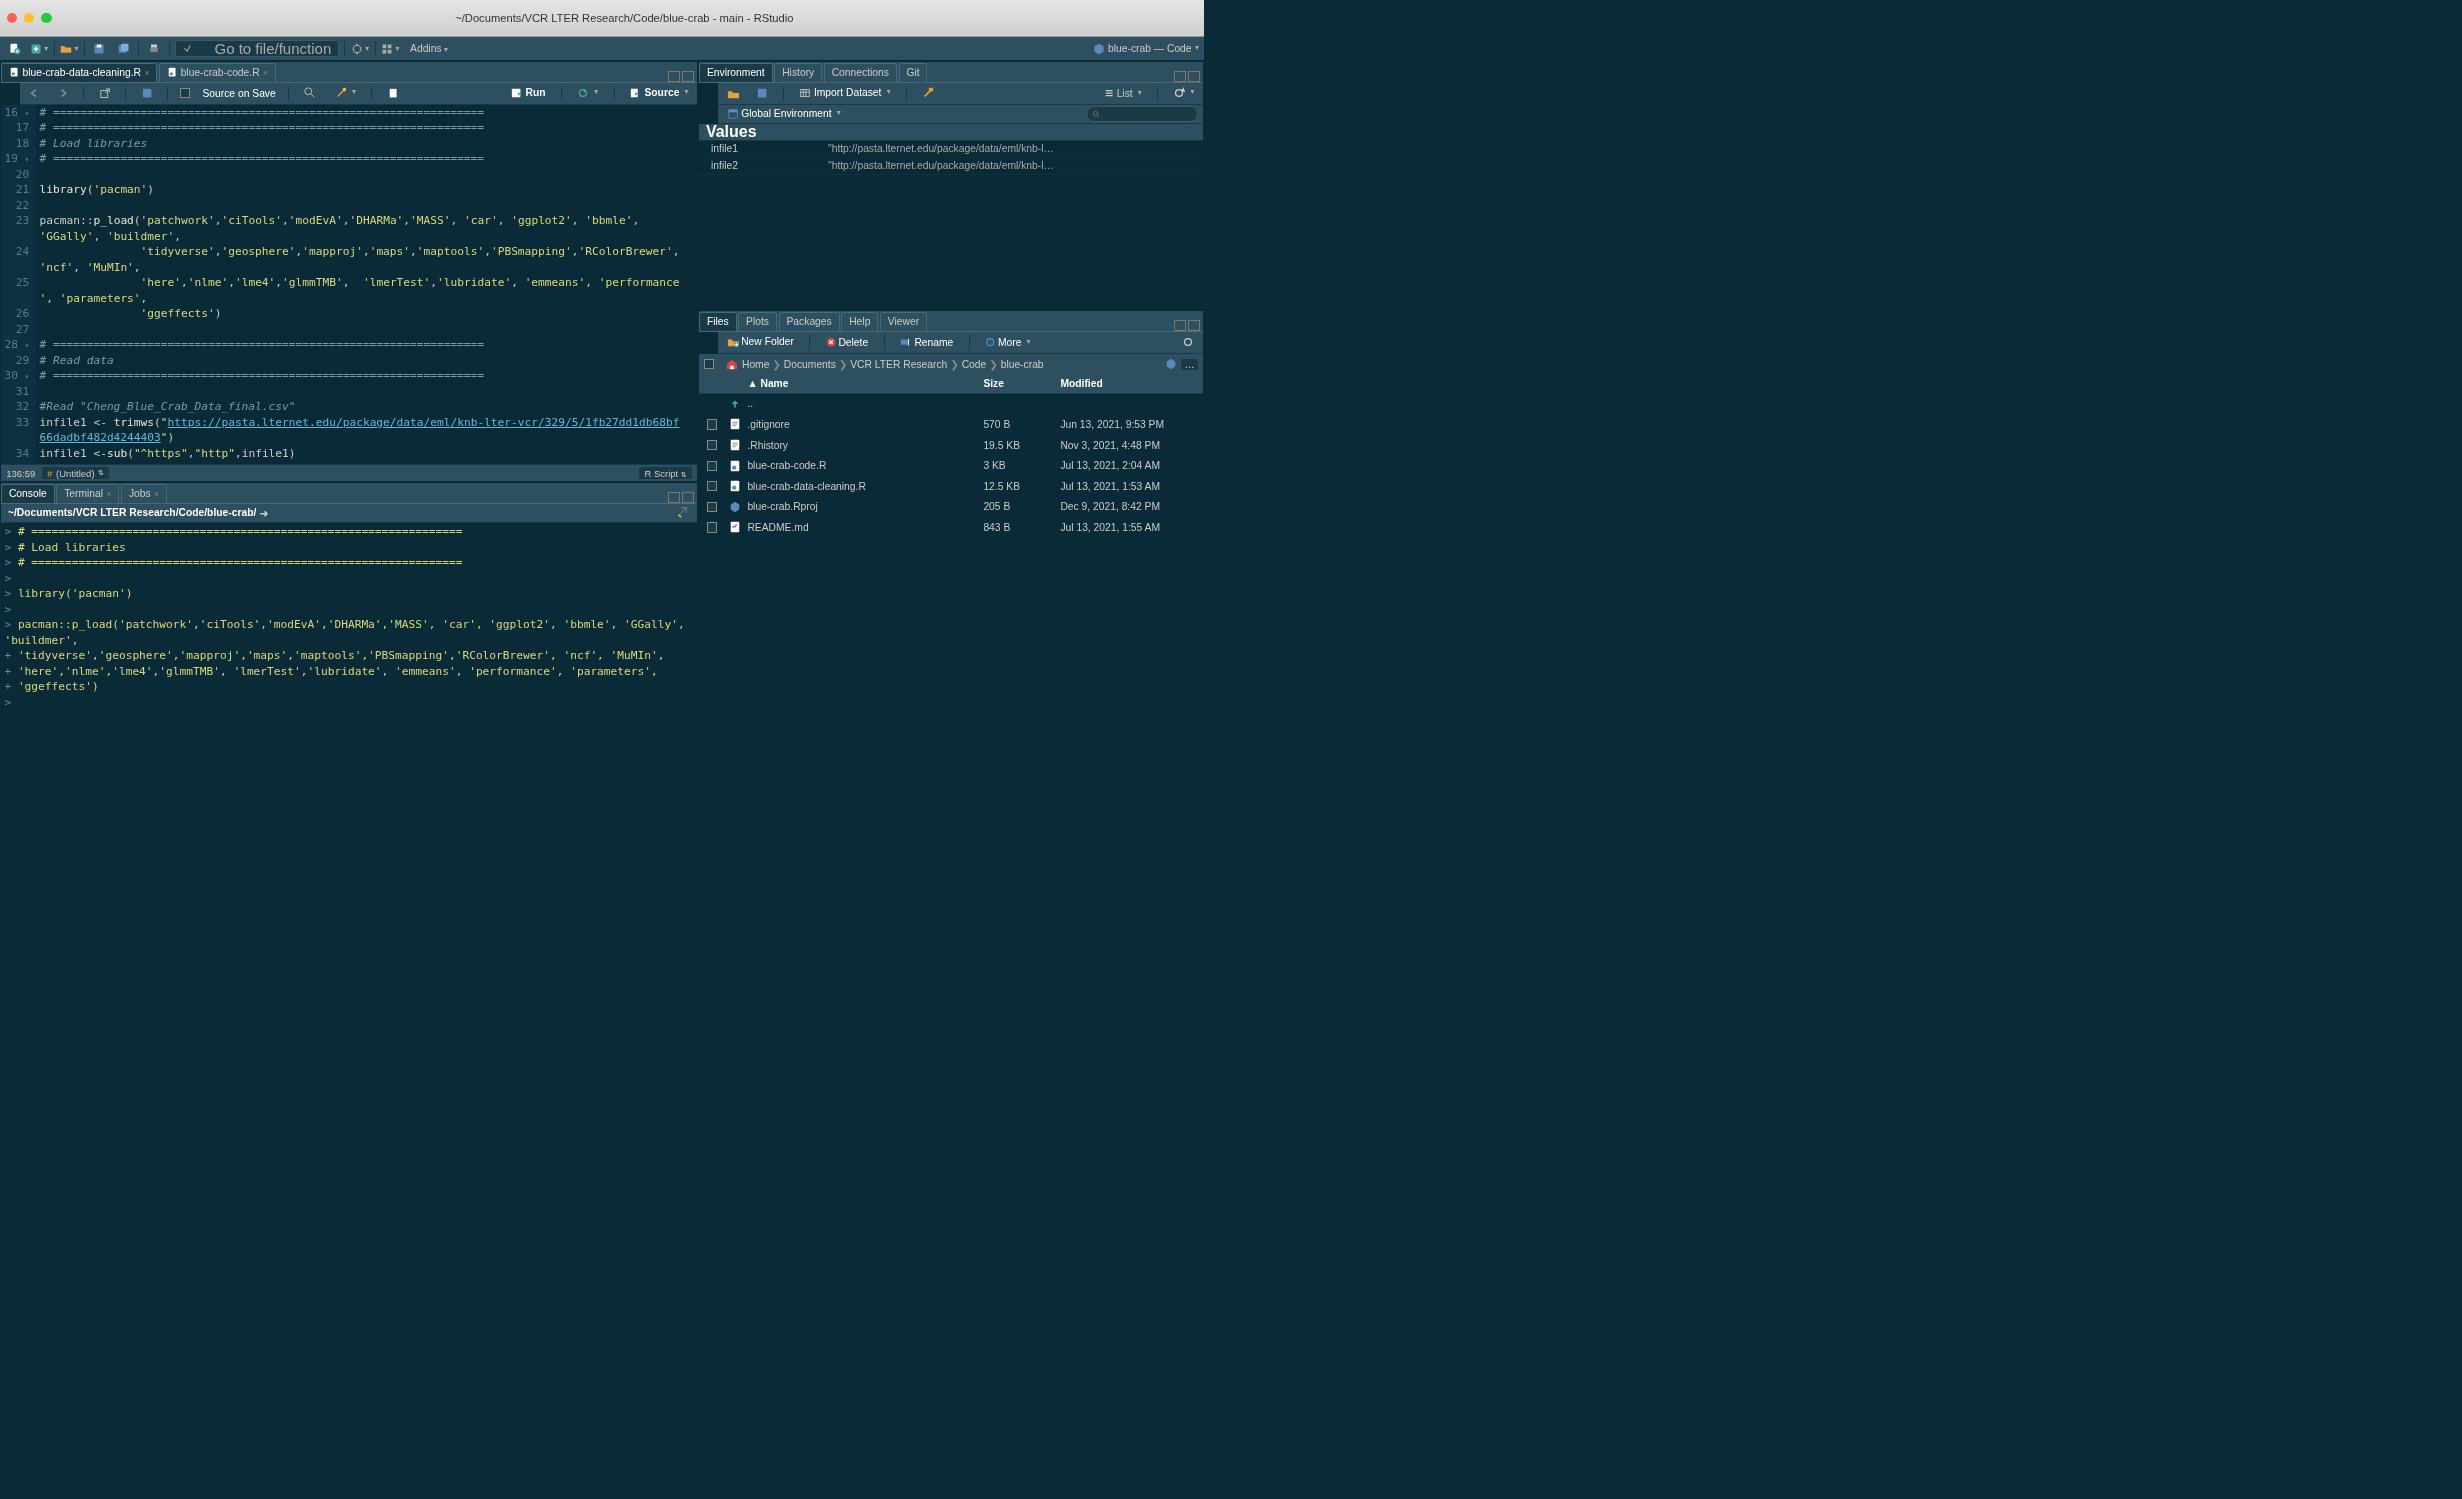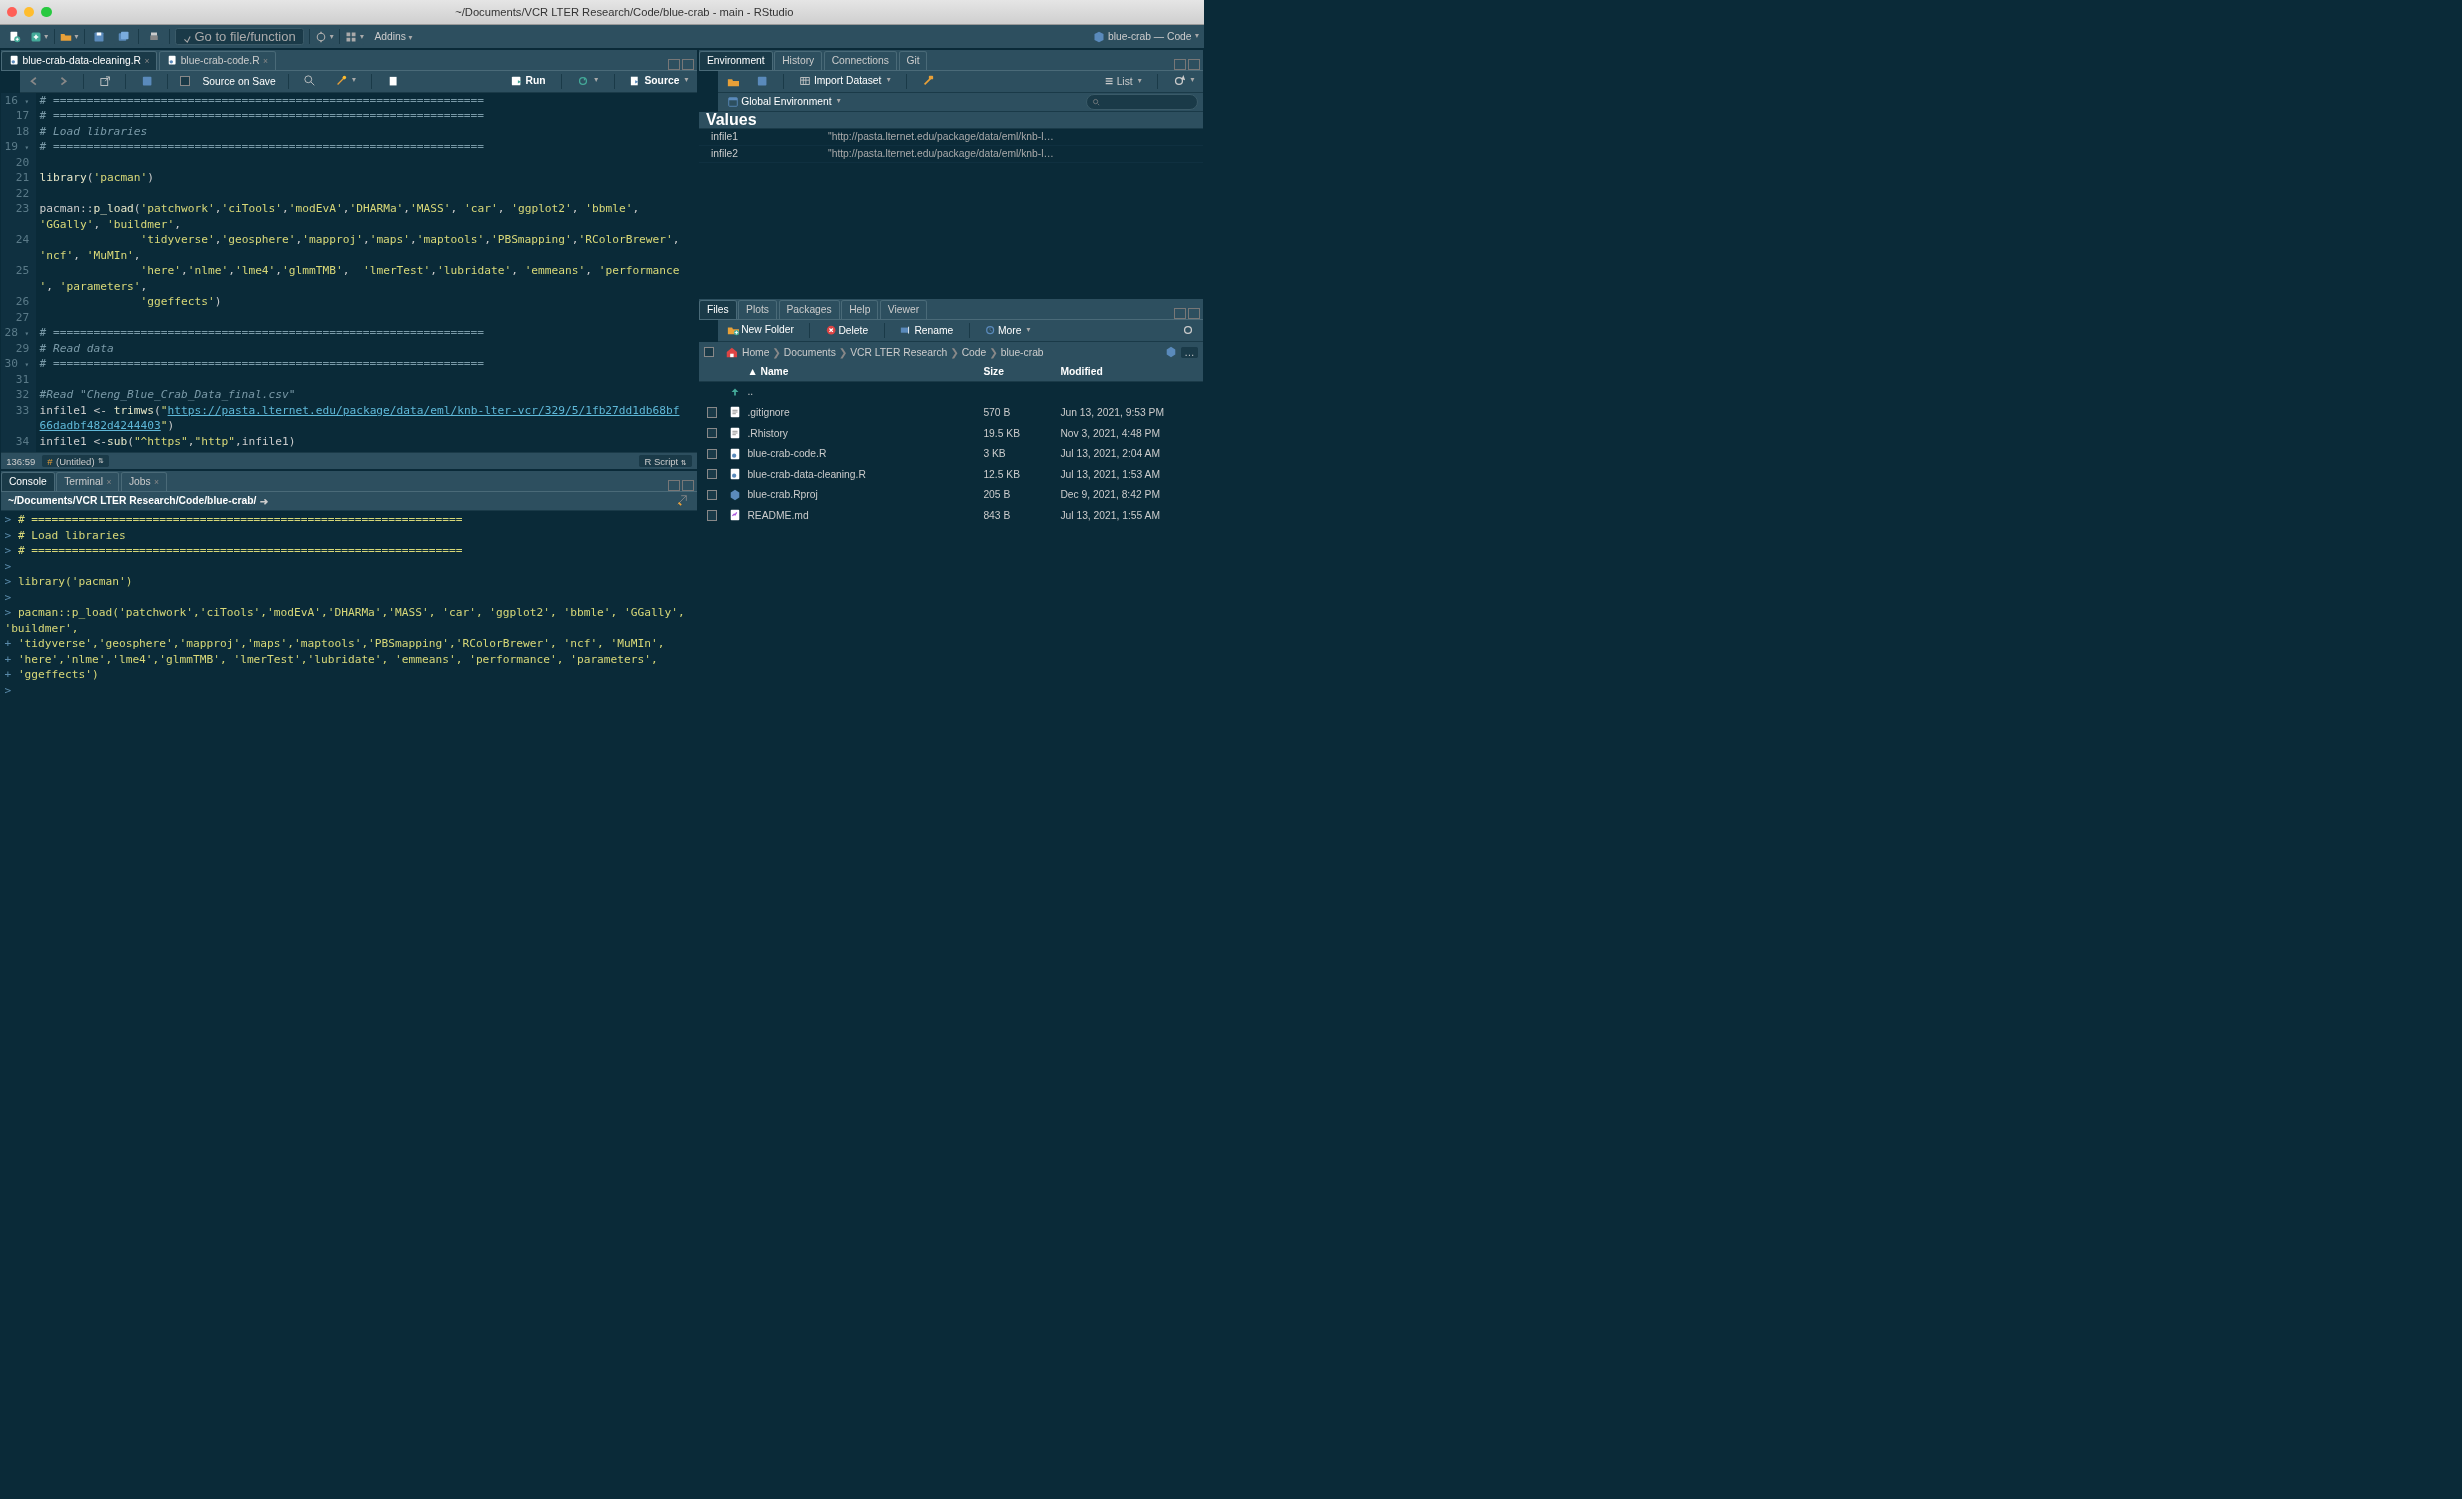--- a/index.html
+++ b/index.html
@@ -1,26 +1,26 @@
 <!DOCTYPE html>
 <html style="font-size:13.8px"><head>
 <meta charset="utf-8">
 <style>
 * { margin: 0; padding: 0; box-sizing: border-box; }
 body { background: #0a2a38; font-family: "Lucida Grande", sans-serif; font-size: 11.2px; color: #ccc; overflow: hidden; width: 1204px; height: 733px; }
-.titlebar { height: 25px; background: linear-gradient(#e5e5e5,#cfcfcf); display: flex; align-items: center; padding: 0 6.9px; border-bottom: 0.9px solid #999; }
+.titlebar { height: 37px; background: linear-gradient(#e5e5e5,#cfcfcf); display: flex; align-items: center; padding: 0 6.9px; border-bottom: 0.9px solid #999; }
 .traffic { display: flex; gap: 6.9px; }
 .tl { width: 10.3px; height: 10.3px; border-radius: 50%; }
 .tl.r { background: #ff5f57; } .tl.y { background: #ffbd2e; } .tl.g { background: #28c940; }
 .titlebar .title { flex: 1; text-align: center; color: #333; font-size: 11.2px; }
 .maintoolbar { height: 24px; background: #2d4f5f; display: flex; align-items: center; padding: 0 5.2px; gap: 5.2px; border-bottom: 0.9px solid #0a2a38; }
 .tbtn { width: 19px; height: 17px; background: #2d4f5f; border-radius: 2.6px; display: flex; align-items: center; justify-content: center; cursor: pointer; }
 .tbtn svg { width: 12px; height: 12px; }
 .divider-v { width: 0.9px; height: 15.5px; background: #1a3a48; }
-.goto { background: #1a3a48; border: 0.9px solid #3a5a68; border-radius: 2.6px; height: 17px; display: flex; align-items: flex-end; padding: 0 6.9px; color: #aaa; font-size: 13px; cursor: pointer; }
+.goto { background: #1a3a48; border: 0.9px solid #3a5a68; border-radius: 2.6px; height: 17px; display: flex; align-items: center; padding: 0 6.9px; color: #aaa; font-size: 15px; cursor: pointer; gap: 20px; }
 .goto svg { margin-right: 3.4px; }
 .addins { color: #ccc; cursor: pointer; padding: 0 5.2px; font-size: 10.3px; }
 .projlabel { margin-left: auto; display: flex; gap: 3.4px; color: #ccc; font-size: 10.3px; cursor: pointer; }
 .workspace { display: flex; height: 690px; }
 .leftcol { width: 698px; display: flex; flex-direction: column; }
 .rightcol { width: 506px; display: flex; flex-direction: column; }
 .pane { border: 0.9px solid #0a2a38; display: flex; flex-direction: column; }
 .tabs { height: 20.6px; background: #2d4f5f; display: flex; align-items: flex-end; border-bottom: 0.9px solid #4a6a78; }
 .tab { height: 19px; background: #1a3a48; border: 0.9px solid #4a6a78; border-bottom: none; border-radius: 2.6px 2.6px 0 0; padding: 0 6.9px; display: flex; align-items: center; gap: 3.4px; margin-right: 1.7px; color: #fff; font-size: 10.3px; cursor: pointer; }
 .tab.inactive { background: #2d4f5f; color: #ccc; }

